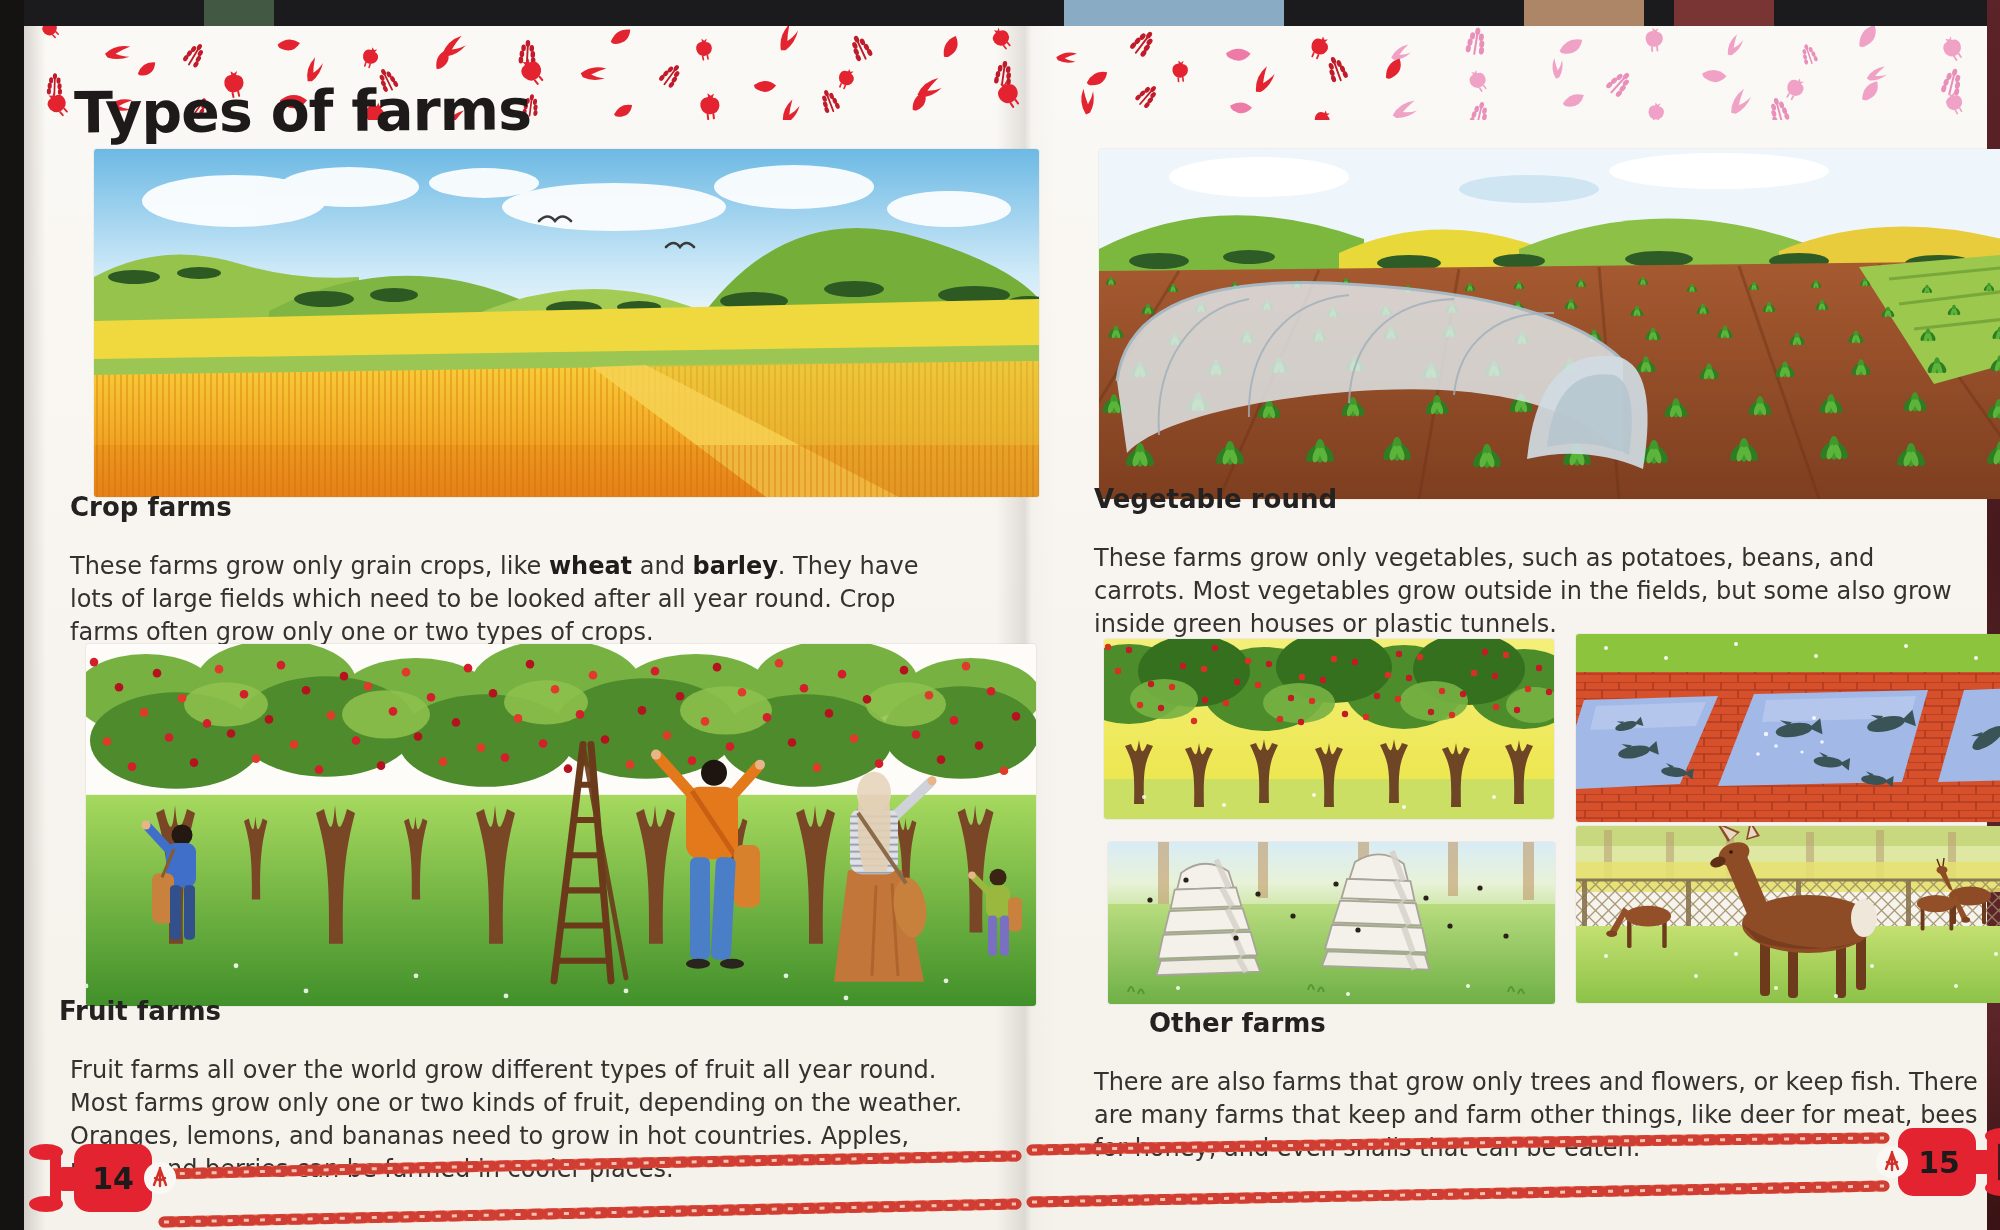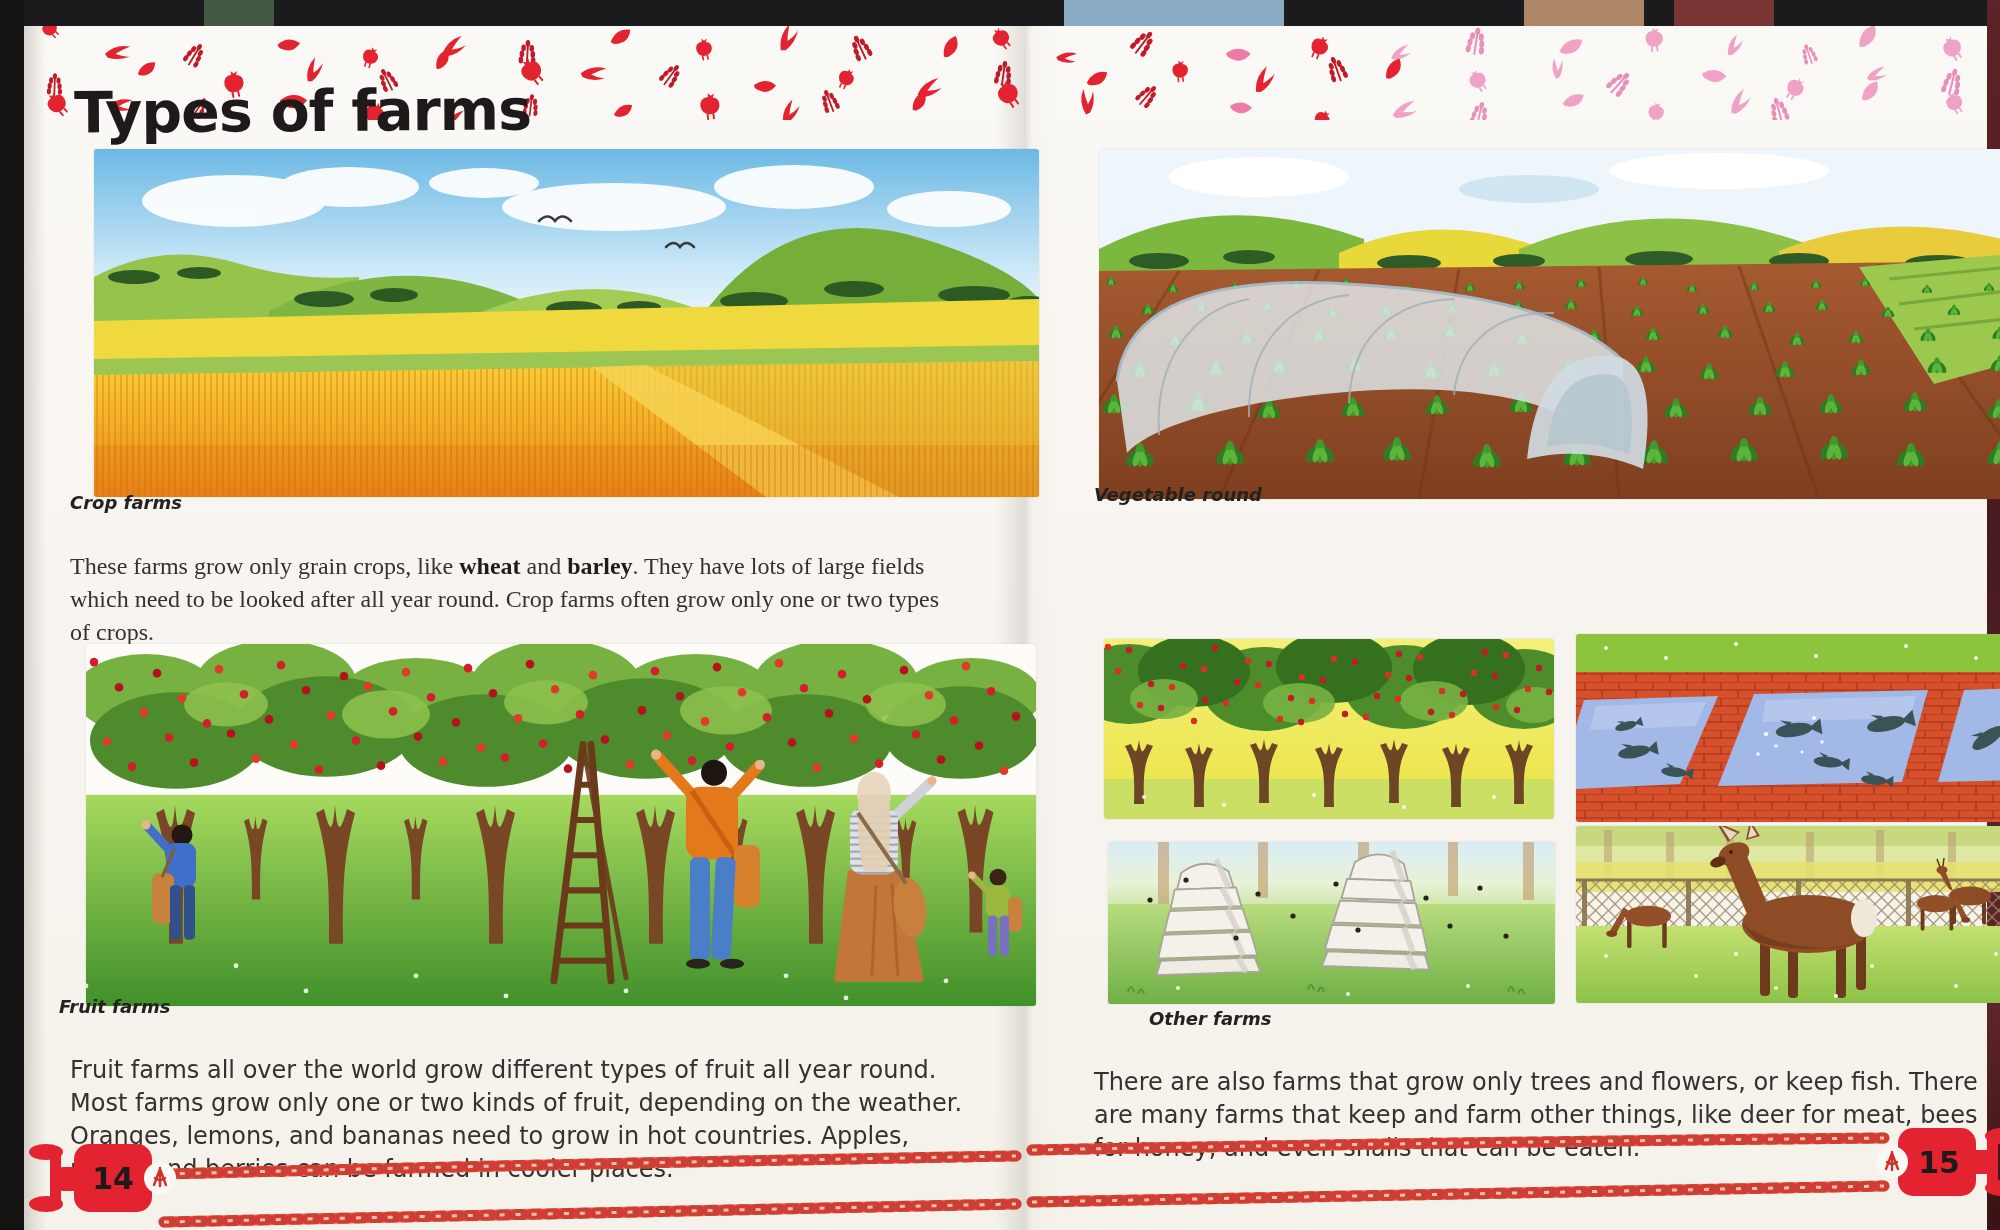--- a/index.html
+++ b/index.html
@@ -28,24 +28,24 @@
   .figure{position:absolute;border-radius:3px;overflow:hidden;box-shadow:0 0 0 1px rgba(90,80,60,.06);}
   .figure svg{display:block;width:100%;height:100%;}
   #fig-crop   {left:30px;  top:133px; width:945px; height:348px;}
   #fig-orchard{left:22px;  top:628px; width:950px; height:362px;}
   #fig-veg    {left:1035px;top:133px; width:925px; height:350px;}
   #fig-grove  {left:1040px;top:623px; width:450px; height:180px;}
   #fig-fish   {left:1512px;top:618px; width:442px; height:188px;}
   #fig-hives  {left:1044px;top:826px; width:447px; height:162px;}
   #fig-deer   {left:1512px;top:810px; width:443px; height:177px;}
 
-  .sec-heading{position:absolute;font-size:18px;font-weight:700;color:#242220;font-style:italic;}
+  .sec-heading{position:absolute;font-size:26px;font-weight:700;color:#242220;}
   .sec-body{position:absolute;font-size:24px;line-height:33px;color:#34312e;font-weight:400;}
   .sec-body b{font-weight:800;color:#1f1d1b;}
-  #crop-h {left:46px;top:492px;} #crop-p {left:46px;top:526px;width:882px;font-family:Liberation Serif, serif;}
+  #crop-h {left:46px;top:492px;} #crop-p {left:46px;top:526px;width:882px;}
   #fruit-h{left:35px;top:996px;} #fruit-p{left:46px;top:1030px;width:912px;}
   #veg-h  {left:1070px;top:484px;} #veg-p {left:1070px;top:518px;width:872px;}
   #other-h{left:1125px;top:1008px;} #other-p{left:1070px;top:1042px;width:894px;}
 
   .bottom-decor{position:absolute;width:1000px;height:125px;}
   #decor-left {left:0;top:1112px;}
   #decor-right{left:1000px;top:1102px;}
 </style>
 </head>
 <body>
@@ -558,20 +558,21 @@
           <path d="M250,254 C252,188 295,152 355,150"></path>
           <path d="M355,246 C360,192 400,162 455,164"></path>
         </g>
         <path d="M428,310 Q440,196 520,208 Q560,220 544,320 Q488,296 428,310 Z" fill="#cfdbe2" opacity=".92"></path>
         <path d="M448,298 Q456,218 515,226 Q540,236 530,306 Q492,288 448,298 Z" fill="#b5c6ce" opacity=".85"></path>
       </g>
     </svg>
   </figure>
 
   <div class="sec-heading" id="veg-h">Vegetable round</div>
+  <p class="sec-body" id="veg-p">These farms grow only vegetables, such as potatoes, beans, and carrots. Most vegetables grow outside in the fields, but some also grow inside green houses or plastic tunnels.</p>
 
   <figure class="figure" id="fig-grove">
     <svg viewBox="0 0 450 180" preserveAspectRatio="none">
       <defs>
         <linearGradient id="groveBg" x1="0" y1="0" x2="0" y2="1">
           <stop offset="0" stop-color="#f4ef79"></stop>
             <stop offset="1" stop-color="#ece64e"></stop>
         </linearGradient>
         <g id="g-trunk2">
           <path d="M-5,60 C-4,25 -6,18 -14,2 L-8,0 C-3,12 -2,8 0,-4 C2,8 3,12 8,0 L14,2 C6,18 4,25 5,60 Z" fill="#6e4626"></path>

